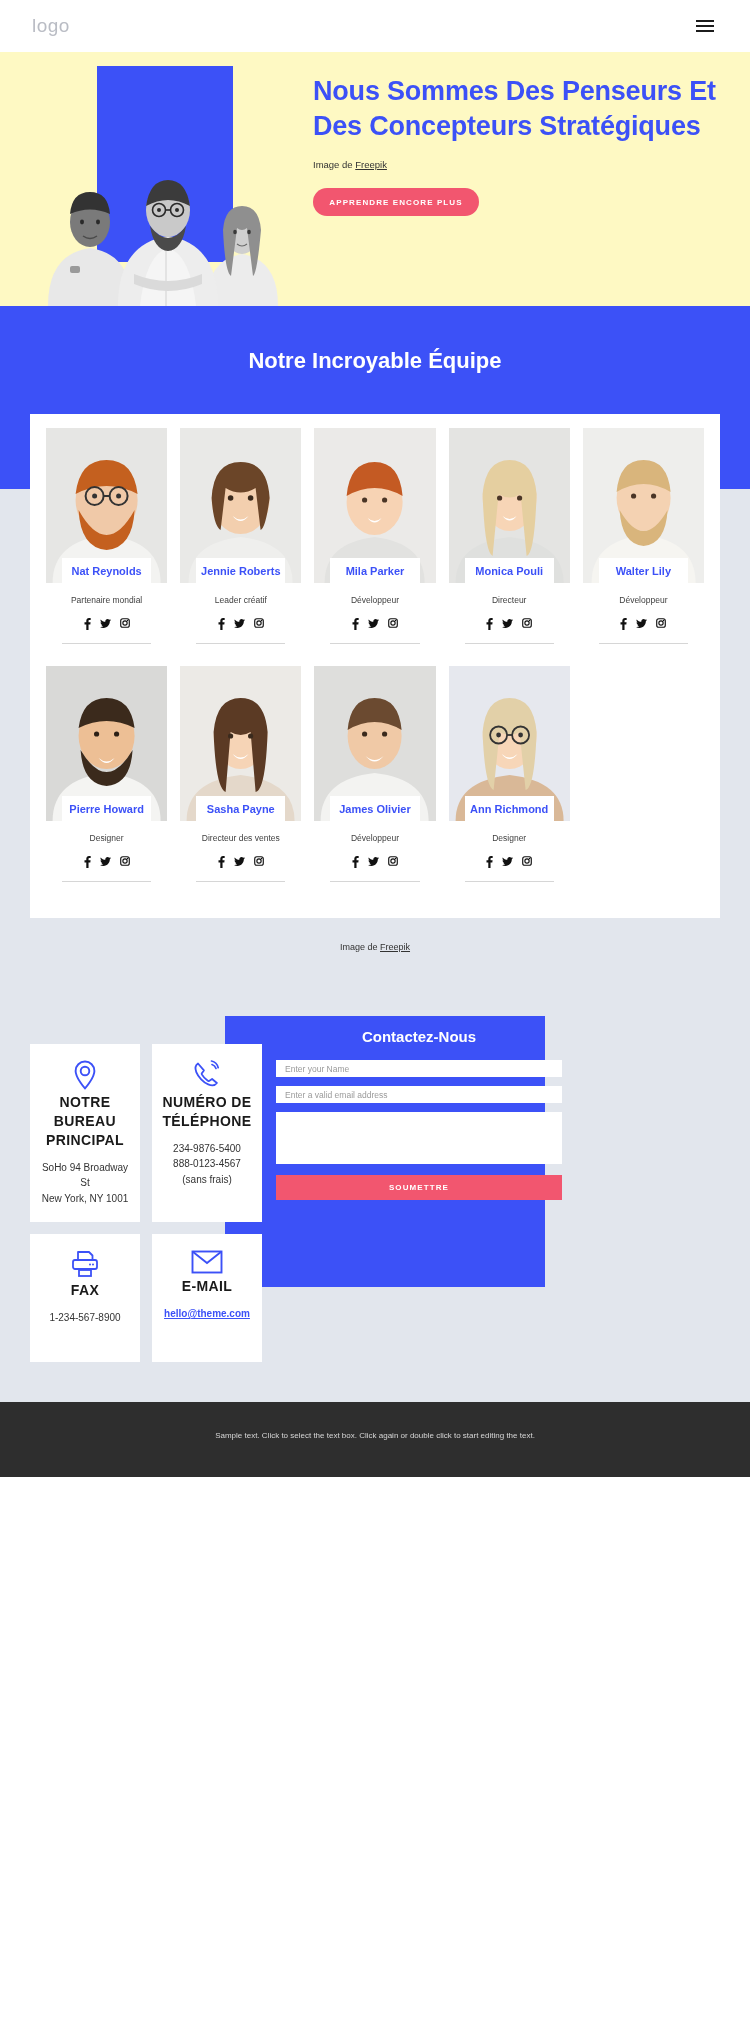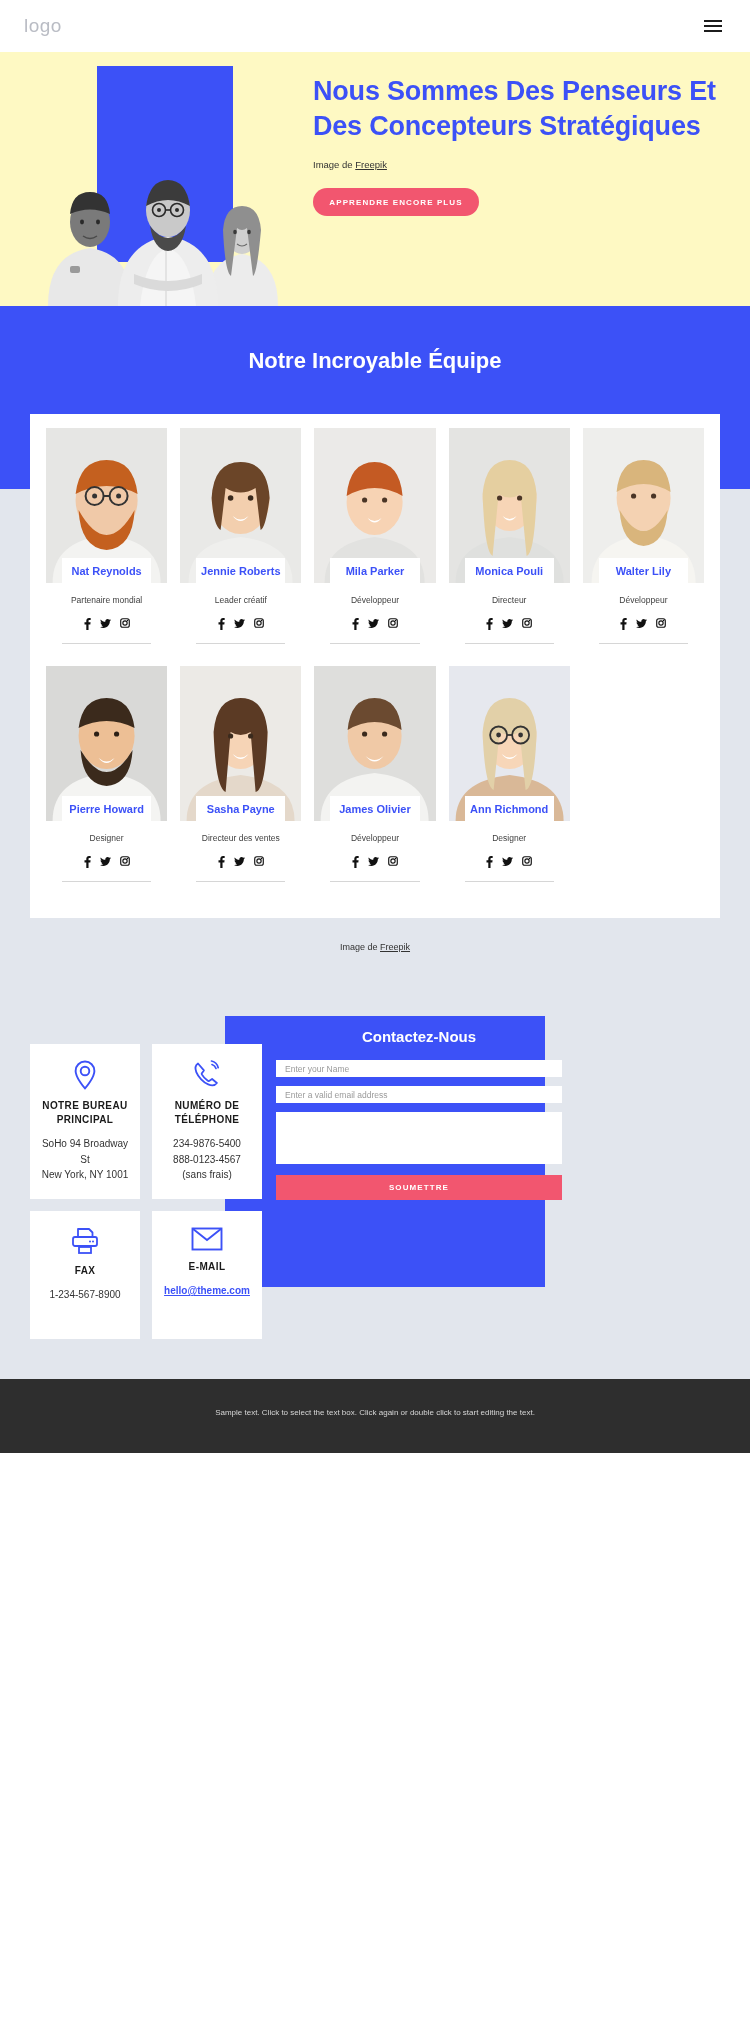--- a/index.html
+++ b/index.html
@@ -10,21 +10,21 @@
   }
   body { width: 750px; overflow-x: hidden; }
 
   
   .site-header {
     height: 52px;
     background: #ffffff;
     display: flex;
     align-items: center;
     justify-content: space-between;
-    padding: 0 24px;
+    padding: 0 32px;
   }
   .logo {
     font-size: 19px;
     color: #b9bcc4;
     letter-spacing: 0.5px;
     font-weight: 400;
   }
   .burger { display: flex; flex-direction: column; gap: 3px; cursor: pointer; padding: 4px; }
   .burger span { display:block; width: 18px; height: 2px; background: #1c1c1c; }
 
@@ -206,22 +206,22 @@
   }
   .info-card {
     background: #ffffff;
     padding: 16px 8px 16px;
     text-align: center;
     min-height: 128px;
   }
   .info-icon { color: #3c51f7; display:flex; justify-content:center; }
   .info-icon svg { display:block; }
   .info-title {
-    margin-top: 9px;
-    font-size: 10px;
+    margin-top: 3px;
+    font-size: 14px;
     font-weight: 700;
     color: #1a1a1a;
     letter-spacing: 0.4px;
     line-height: 1.35;
   }
   .info-lines {
     margin-top: 10px;
     font-size: 10px;
     color: #333;
     line-height: 1.55;

